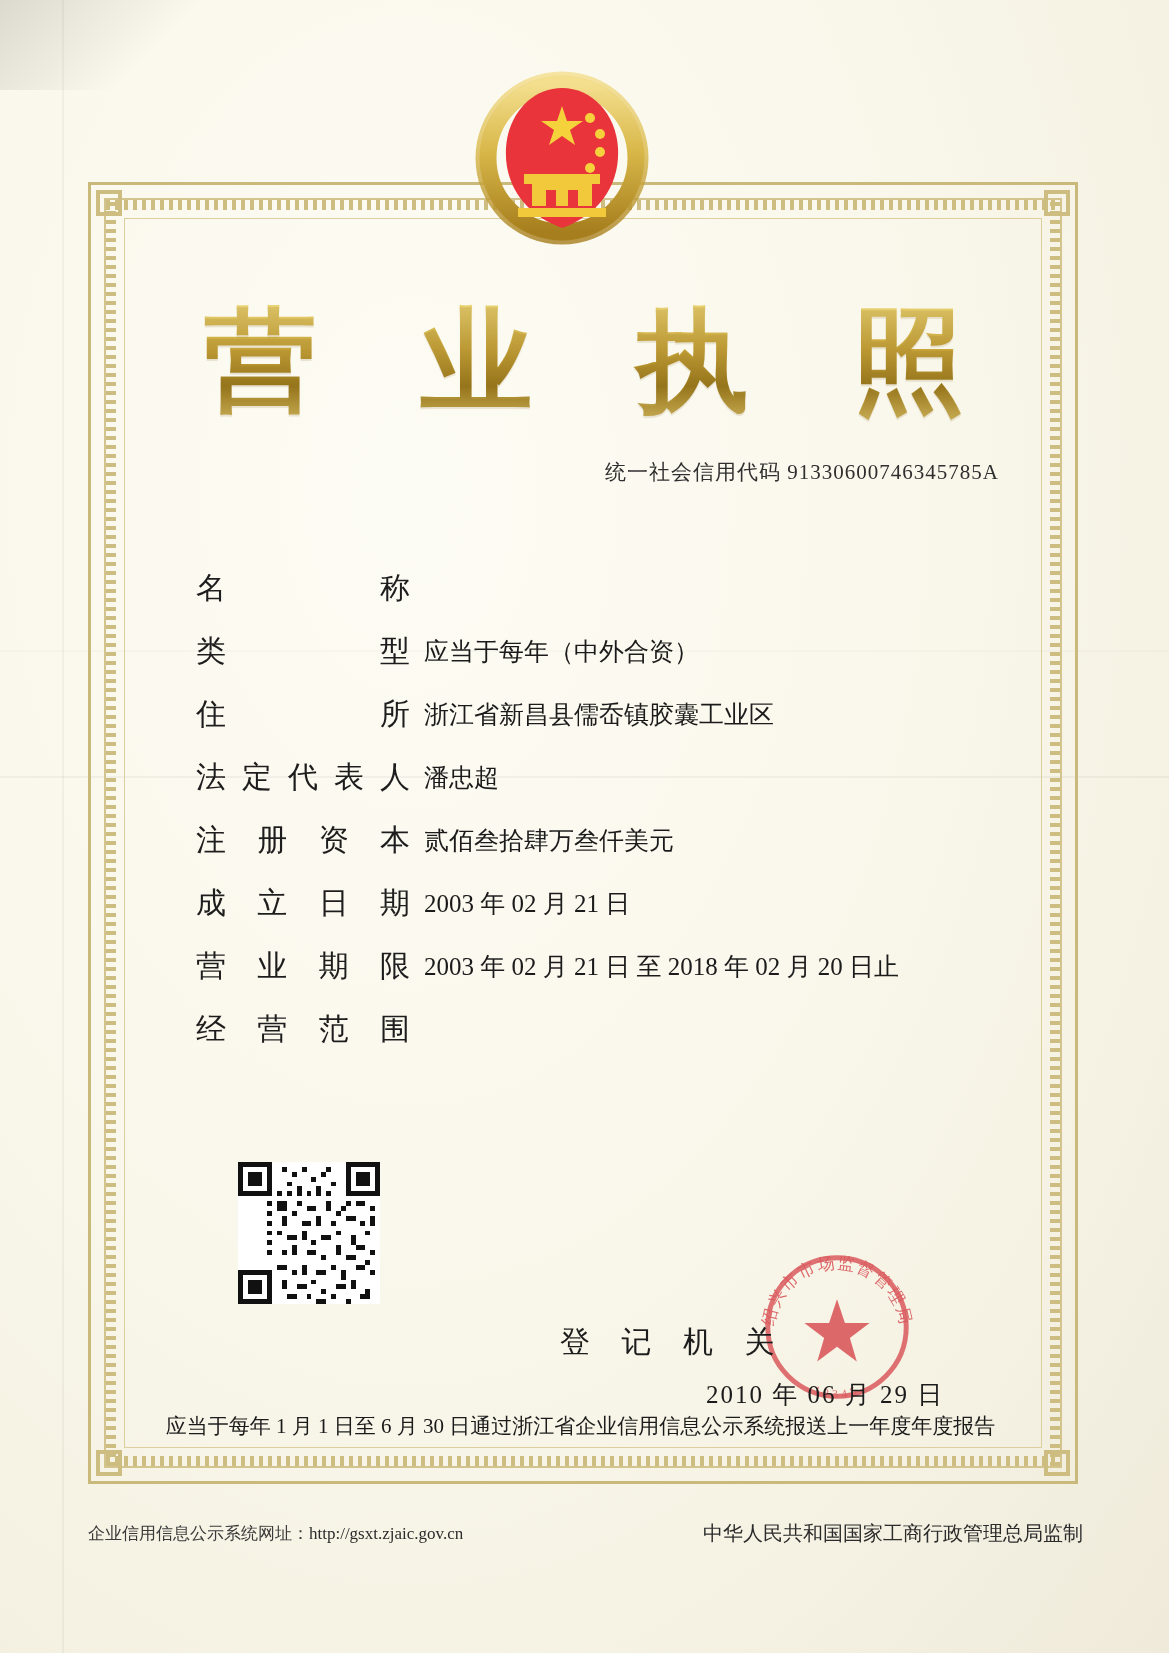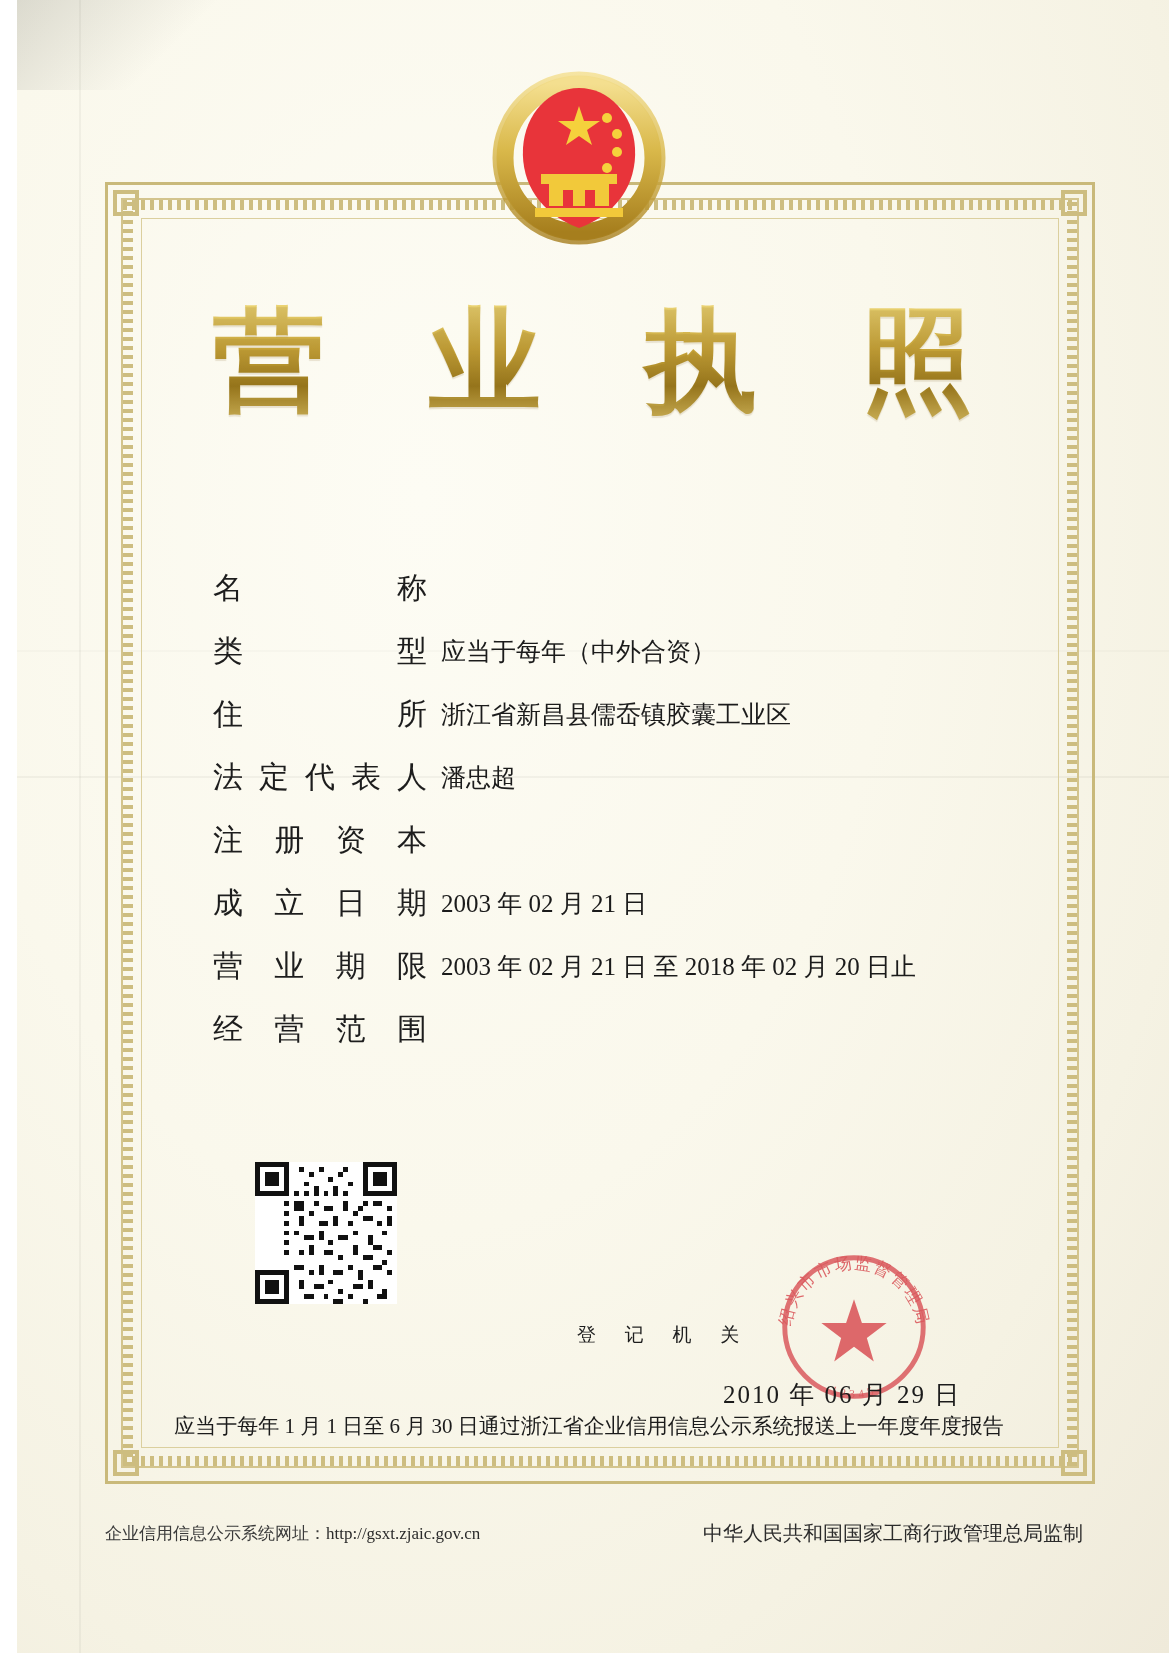--- a/index.html
+++ b/index.html
@@ -14,21 +14,20 @@
     overflow: hidden;
     position: relative;
   }
 
   
   .page {
     position: absolute;
     inset: 0;
     background:
       radial-gradient(ellipse at 35% 30%, #fdfcf4 0%, #faf8ec 45%, #f5f2e3 75%, #efeada 100%);
-    margin-left: 17px;
   }
   
   .crease {
     position: absolute;
     background: rgba(120,120,100,0.07);
     pointer-events: none;
   }
   .crease.v { width: 2px; top: 0; bottom: 0; }
   .crease.h { height: 2px; left: 0; right: 0; }
 
@@ -167,21 +166,21 @@
   .seal {
     position: absolute;
     left: 748px; top: 1238px;
     width: 178px; height: 178px;
     opacity: 0.82;
   }
 
   .reg-authority {
     position: absolute;
     left: 560px; top: 1322px;
-    font-size: 19px;
+    font-size: 30px;
     letter-spacing: 12px;
     color: #1d1d1d;
   }
   .issue-date {
     position: absolute;
     left: 706px; top: 1378px;
     font-size: 25px;
     color: #1b1b1b;
     letter-spacing: 2px;
   }
@@ -253,20 +252,24 @@
       <rect x="62" y="112" width="76" height="10" fill="#f2c93a"></rect>
       <rect x="70" y="122" width="60" height="22" fill="#f2c93a"></rect>
       <rect x="56" y="146" width="88" height="9" fill="#f2c93a"></rect>
       <rect x="84" y="128" width="10" height="16" fill="#e8343a"></rect>
       <rect x="106" y="128" width="10" height="16" fill="#e8343a"></rect>
     </svg>
   </div>
 
   <div class="title">营 业 执 照</div>
 
+  <div class="credit-code">
+    <span>统一社会信用代码</span>
+    <span>91330600746345785A</span>
+  </div>
 
   <div class="fields">
 
     <div class="row">
       <div class="lbl">
         <span>名</span>
         <span>称</span>
       </div>
     </div>
 
@@ -297,20 +300,21 @@
       <div class="val">潘忠超</div>
     </div>
 
     <div class="row">
       <div class="lbl">
         <span>注</span>
         <span>册</span>
         <span>资</span>
         <span>本</span>
       </div>
+      <div class="val">贰佰叁拾肆万叁仟美元</div>
     </div>
 
     <div class="row">
       <div class="lbl">
         <span>成</span>
         <span>立</span>
         <span>日</span>
         <span>期</span>
       </div>
       <div class="val">2003 年 02 月 21 日</div>

